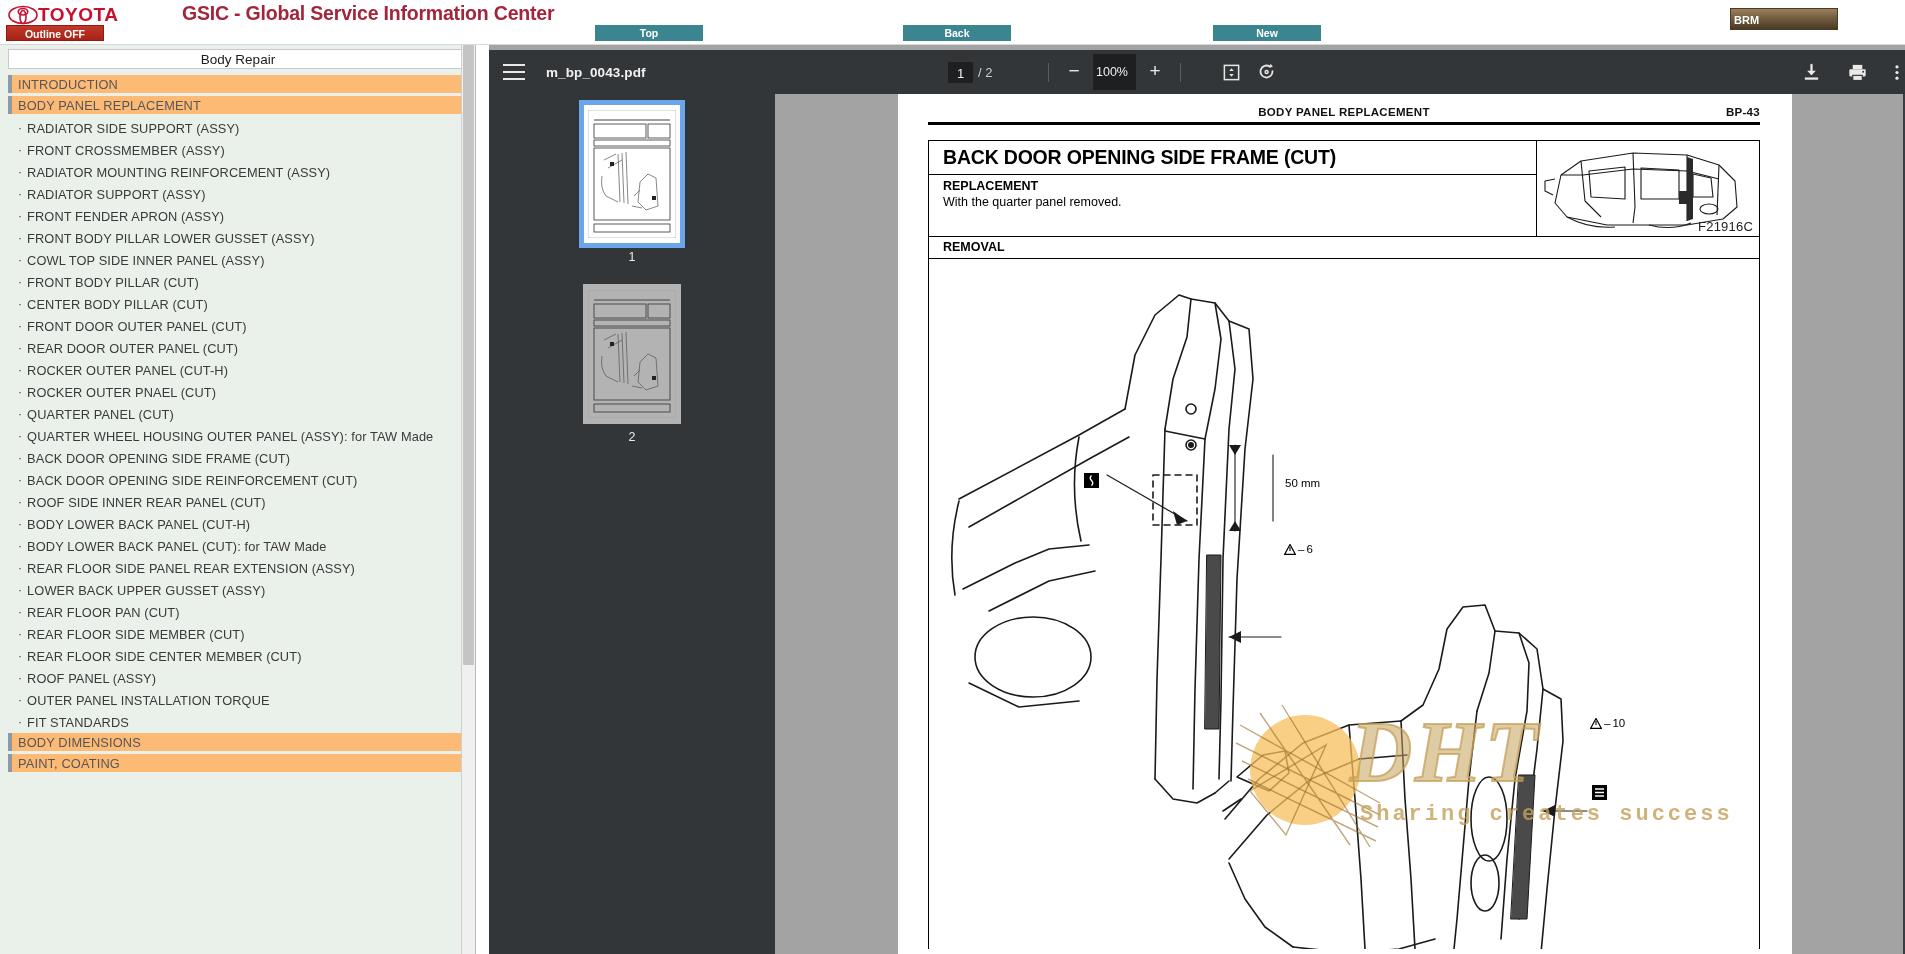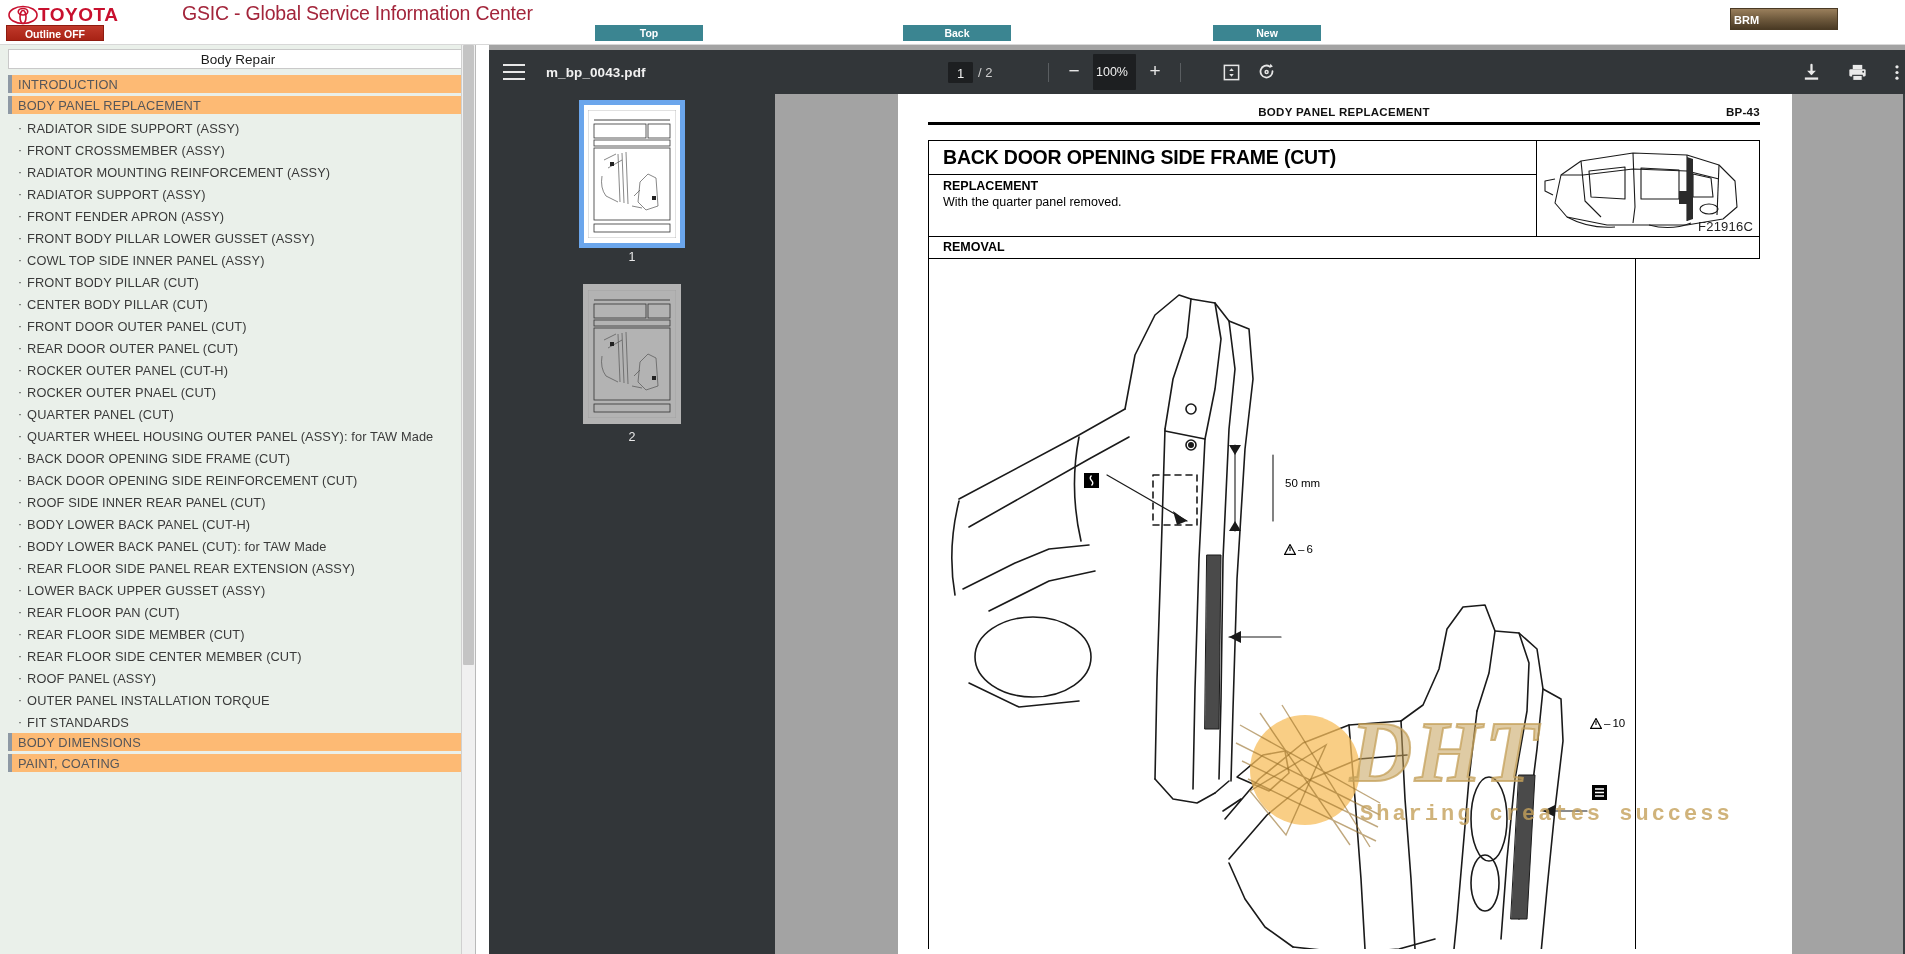--- a/index.html
+++ b/index.html
@@ -19,21 +19,21 @@
     position: absolute; left: 8px; top: 4px;
     display: flex; align-items: center; 
   }
   #toyota-mark { width: 30px; height: 20px; }
   #toyota-word {
     font-size: 19px; font-weight: bold; color: #c8102e;
     letter-spacing: 0.5px; font-family: "Liberation Sans", sans-serif;
   }
   #gsic-title {
     position: absolute; left: 182px; top: 2px;
-    font-size: 19.5px; font-weight: normal; color: #a3253b;
+    font-size: 19.5px; font-weight: bold; color: #a3253b;
     letter-spacing: -0.2px;
   }
   #outline-btn {
     position: absolute; left: 6px; top: 25px;
     width: 98px; height: 16px;
     background: linear-gradient(to bottom, #c0392b 0%, #a82315 100%);
     color: #fff; font-size: 10.5px; font-weight: bold;
     text-align: center; line-height: 16px;
     border: 1px solid #8f1b10; cursor: pointer;
   }
@@ -233,21 +233,21 @@
   #removalbox {
     position: absolute; left: 30px; top: 143px;
     width: 832px; height: 22px; border: 1.4px solid #000; border-top: none;
   }
   #removalbox span {
     position: absolute; left: 14px; top: 3px;
     font-size: 12.5px; font-weight: bold; color: #000;
   }
   #figurearea {
     position: absolute; left: 30px; top: 165px;
-    width: 708px; height: 690px;
+    width: 832px; height: 690px;
     border-left: 1.4px solid #000; border-right: 1.4px solid #000;
     overflow: hidden;
   }
   .dim-label {
     position: absolute; font-size: 11.5px; color: #000;
     font-family: "Liberation Sans", sans-serif;
   }
   .callout {
     position: absolute; display: flex; align-items: center; gap: 2px;
     font-size: 11.5px; color: #000;

